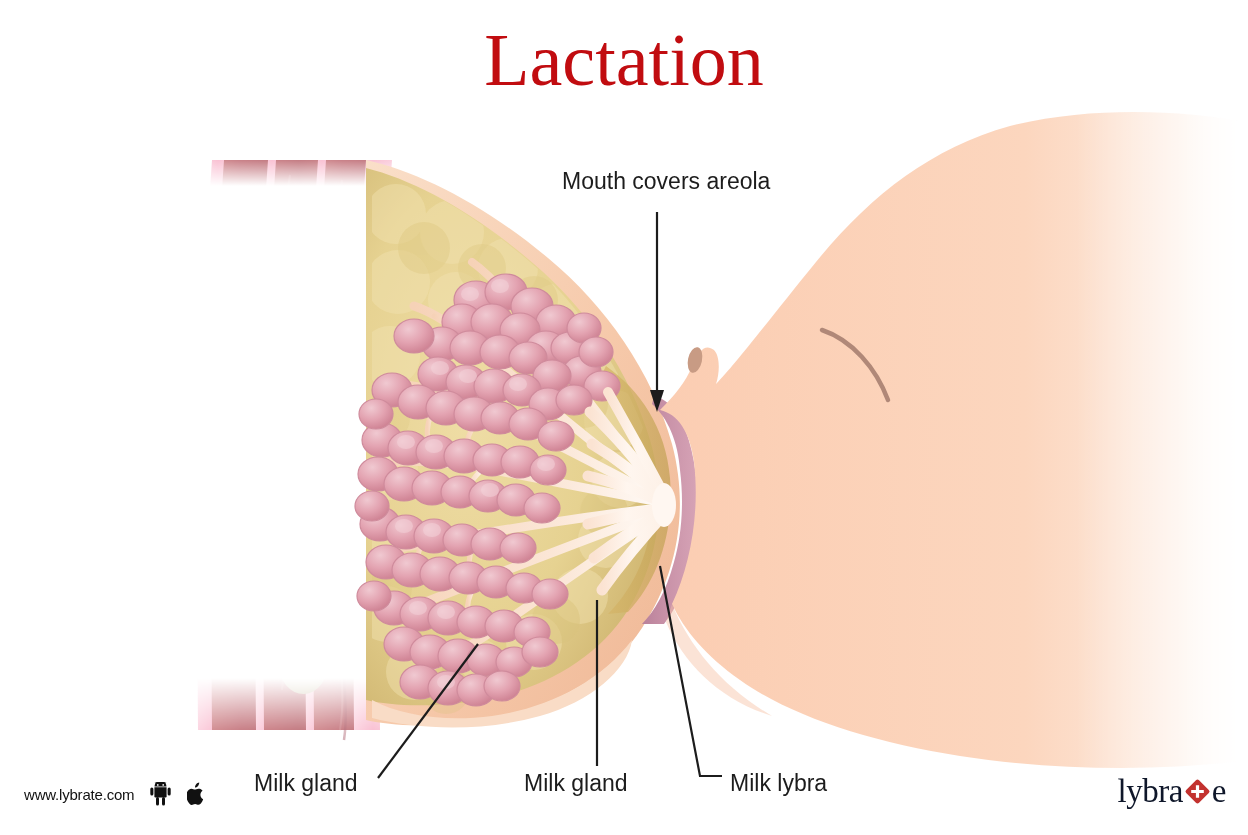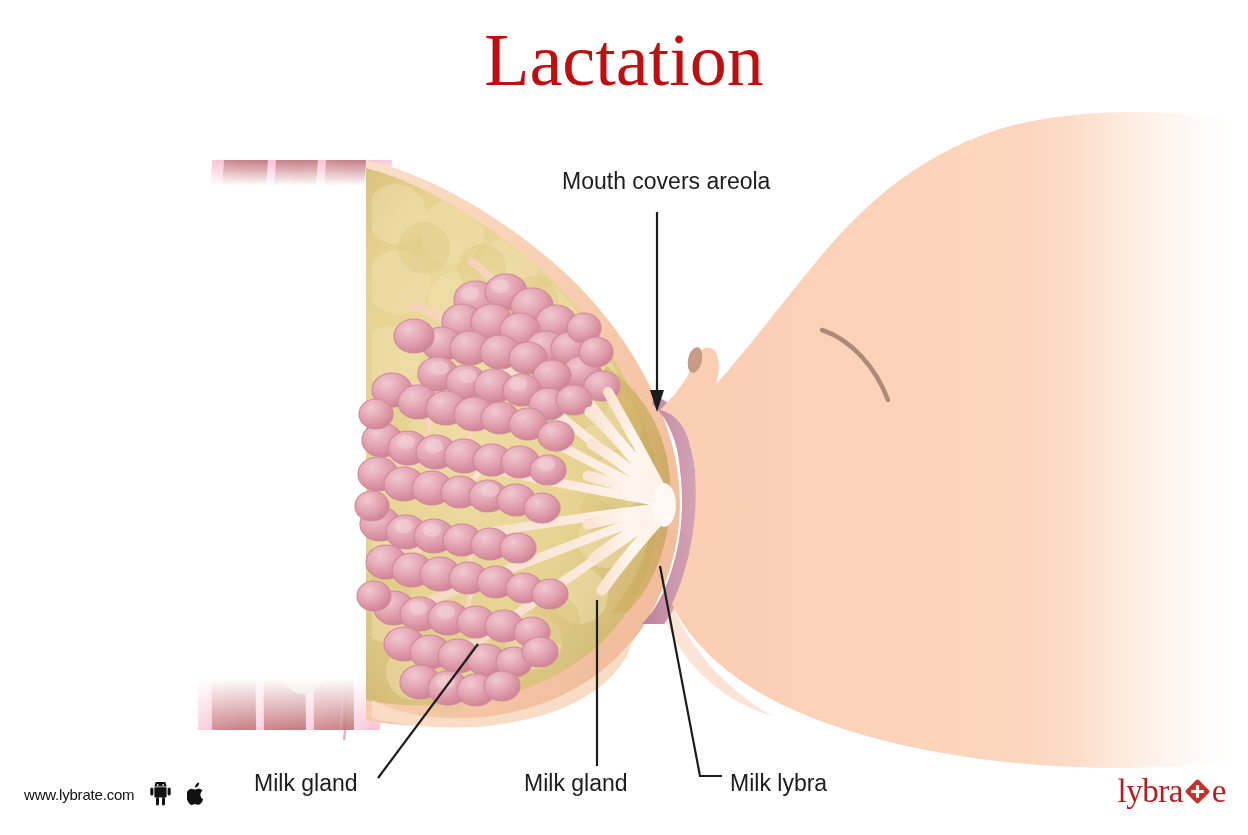--- a/index.html
+++ b/index.html
@@ -69,21 +69,21 @@
   .store-icon { display: block; }
 
   #footer-logo {
     position: absolute;
     right: 22px;
     top: 775px;
     display: flex;
     align-items: center;
     font-family: "Liberation Serif", serif;
     font-size: 33px;
-    color: #b91c1c;
+    color: #0f172a;
     line-height: 1;
   }
   #footer-logo .lg-a { letter-spacing: -0.5px; }
   #footer-logo .lg-b { letter-spacing: -0.5px; }
   .diamond-wrap {
     position: relative;
     width: 27px;
     height: 27px;
     margin: 0 1px;
     display: inline-block;

